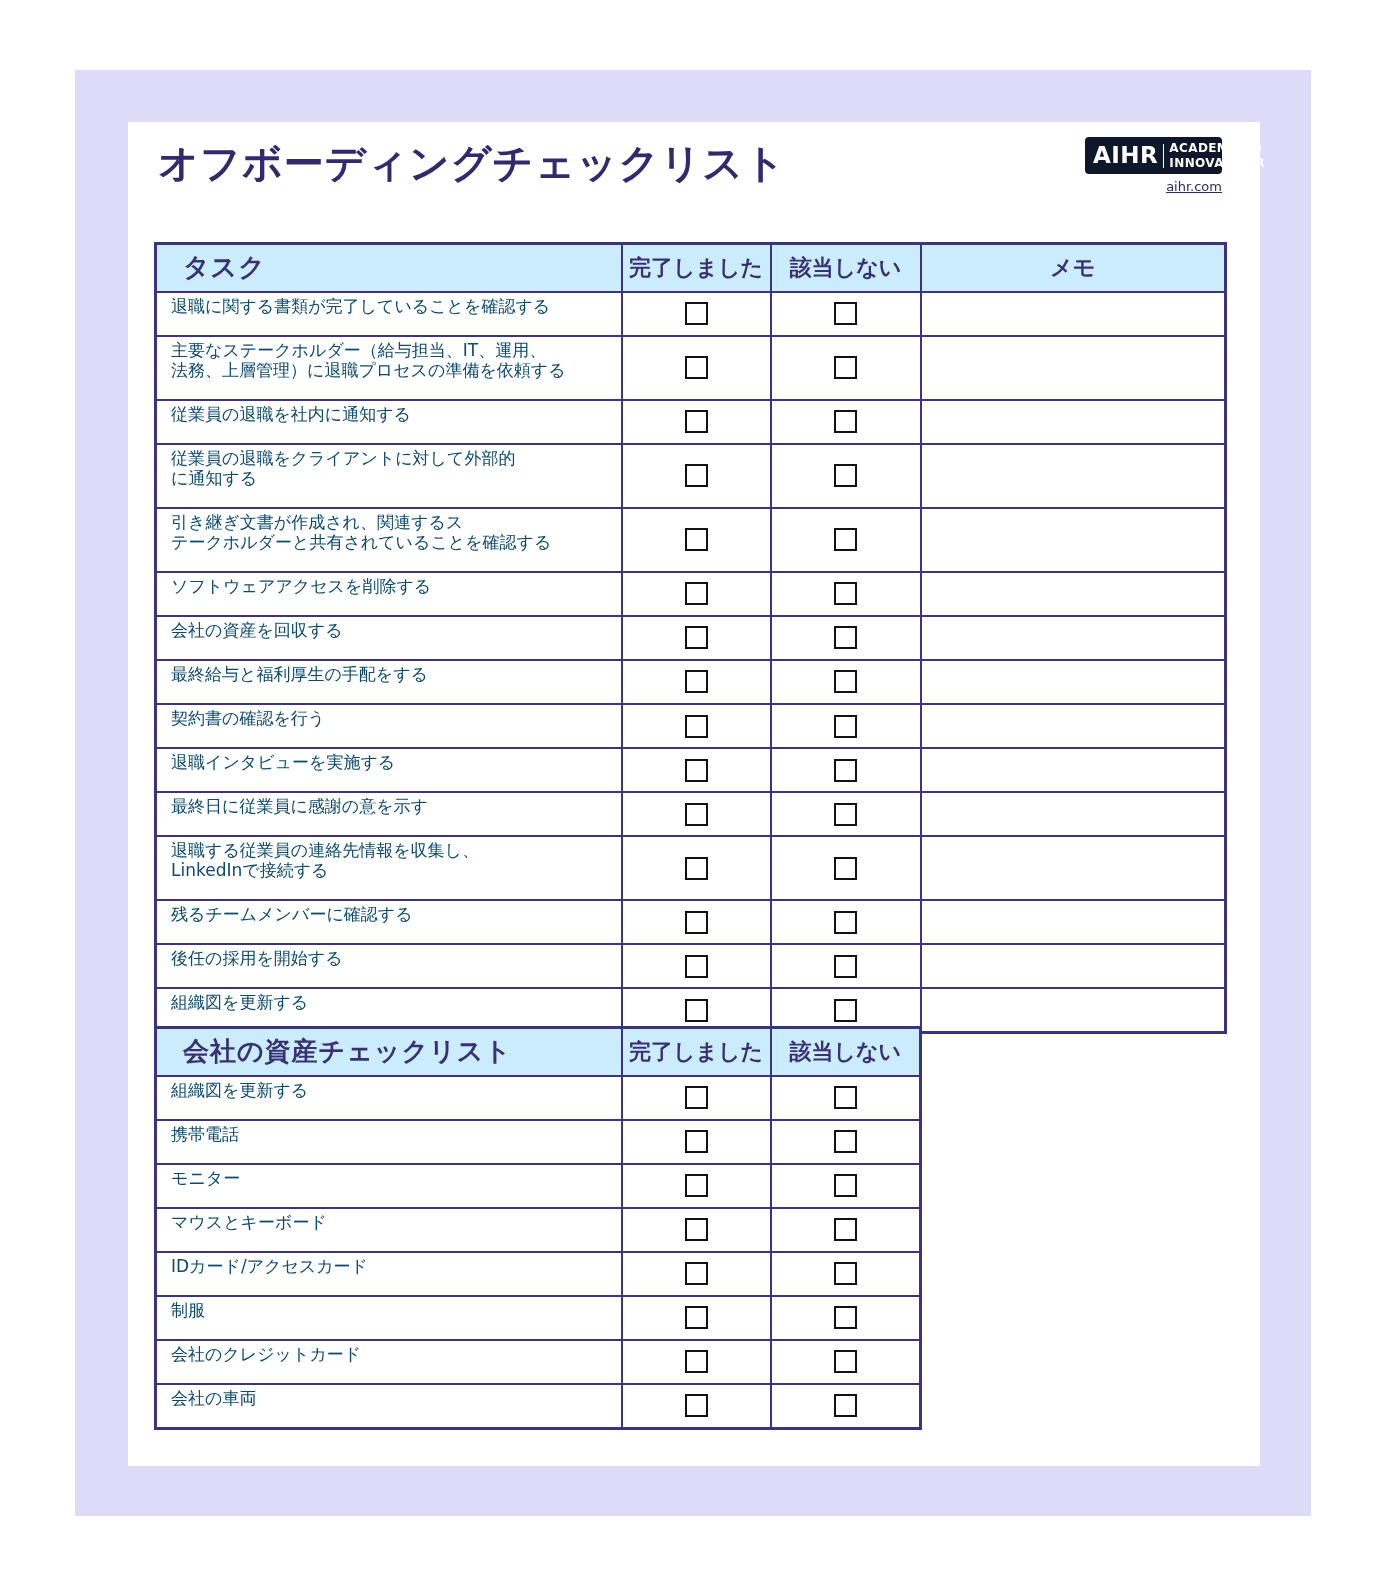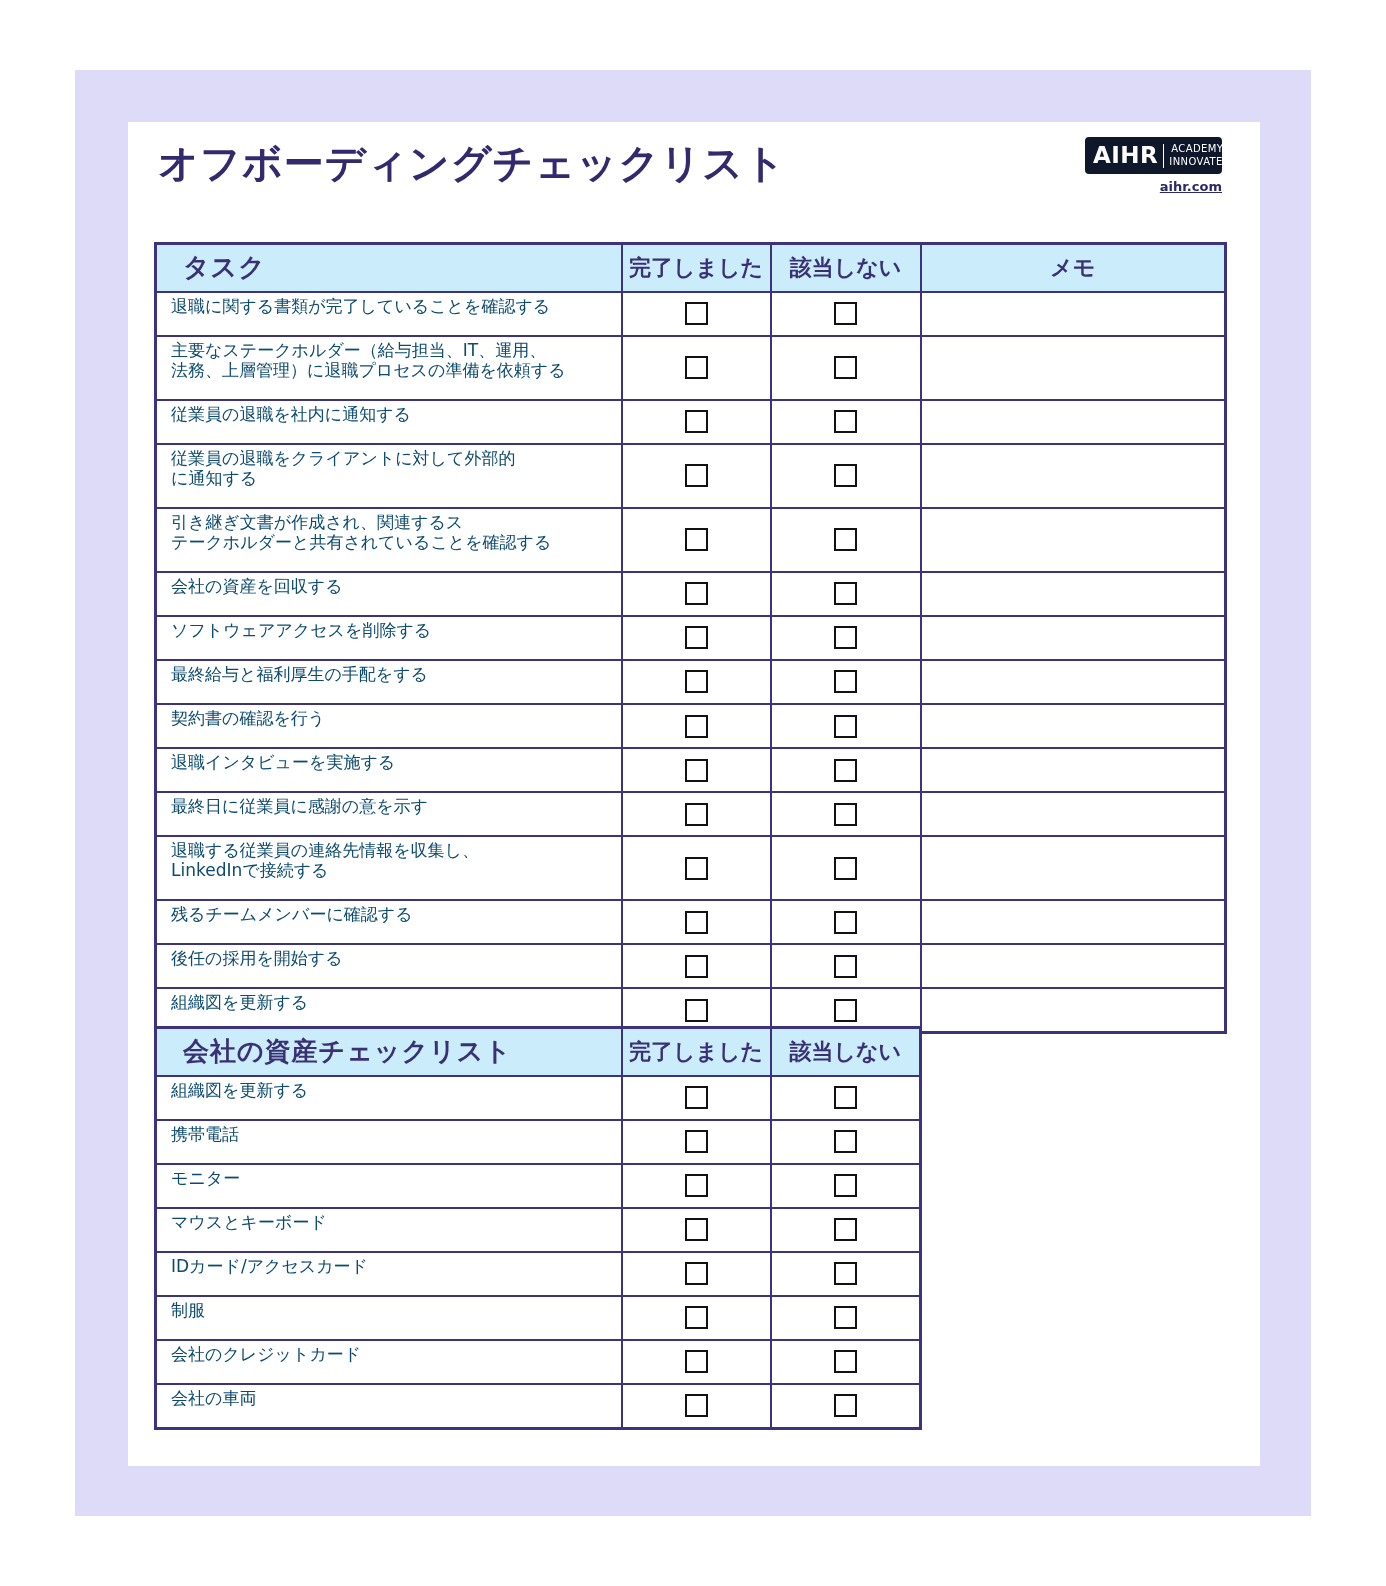--- a/index.html
+++ b/index.html
@@ -74,32 +74,31 @@
     margin: 0 5px 0 5px;
     flex: 0 0 auto;
   }
   .logo-tagline {
     display: flex;
     flex-direction: column;
     text-align: left;
   }
   .logo-tagline span {
     color: #ffffff;
-    font-size: 10px;
-    font-weight: normal;
+    font-size: 12px;
+    font-weight: bold;
     letter-spacing: 0.4px;
     line-height: 1.25;
     white-space: nowrap;
-    text-align: right;
   }
   .site-link {
     display: inline-block;
     margin-top: 5px;
     font-size: 13px;
-    font-weight: bold;
+    font-weight: normal;
     color: #2b2a68;
     text-decoration: underline;
     cursor: pointer;
   }
   table.tbl {
     position: absolute;
     border-collapse: collapse;
     table-layout: fixed;
     border: 3px solid #3b3380;
   }
@@ -215,27 +214,27 @@
               <td class="memo-cell"></td>
             </tr>
             <tr>
               <td class="label-cell">引き継ぎ文書が作成され、関連するス
 テークホルダーと共有されていることを確認する</td>
               <td class="check-cell"><span class="checkbox"></span></td>
               <td class="check-cell"><span class="checkbox"></span></td>
               <td class="memo-cell"></td>
             </tr>
             <tr>
+              <td class="label-cell">ソフトウェアアクセスを削除する</td>
+              <td class="check-cell"><span class="checkbox"></span></td>
+              <td class="check-cell"><span class="checkbox"></span></td>
+              <td class="memo-cell"></td>
+            </tr>
+            <tr>
               <td class="label-cell">会社の資産を回収する</td>
-              <td class="check-cell"><span class="checkbox"></span></td>
-              <td class="check-cell"><span class="checkbox"></span></td>
-              <td class="memo-cell"></td>
-            </tr>
-            <tr>
-              <td class="label-cell">ソフトウェアアクセスを削除する</td>
               <td class="check-cell"><span class="checkbox"></span></td>
               <td class="check-cell"><span class="checkbox"></span></td>
               <td class="memo-cell"></td>
             </tr>
             <tr>
               <td class="label-cell">最終給与と福利厚生の手配をする</td>
               <td class="check-cell"><span class="checkbox"></span></td>
               <td class="check-cell"><span class="checkbox"></span></td>
               <td class="memo-cell"></td>
             </tr>

